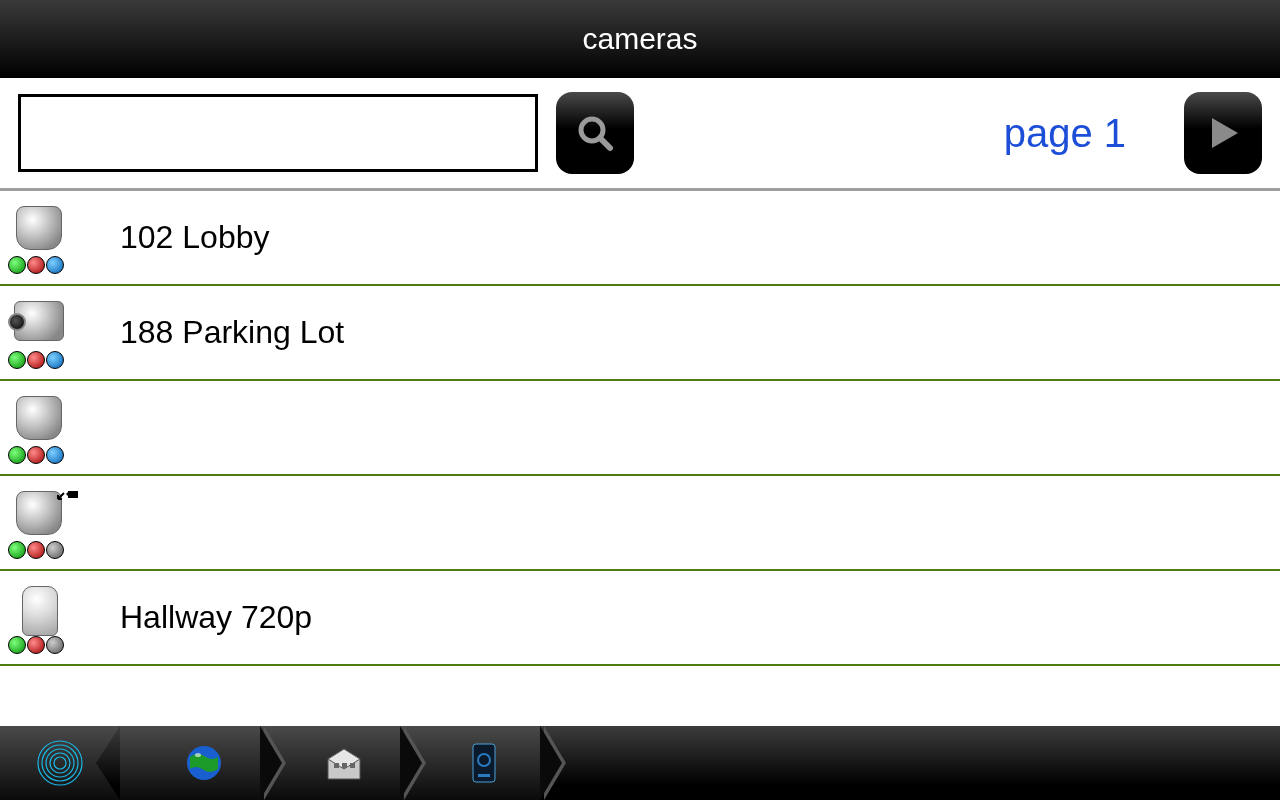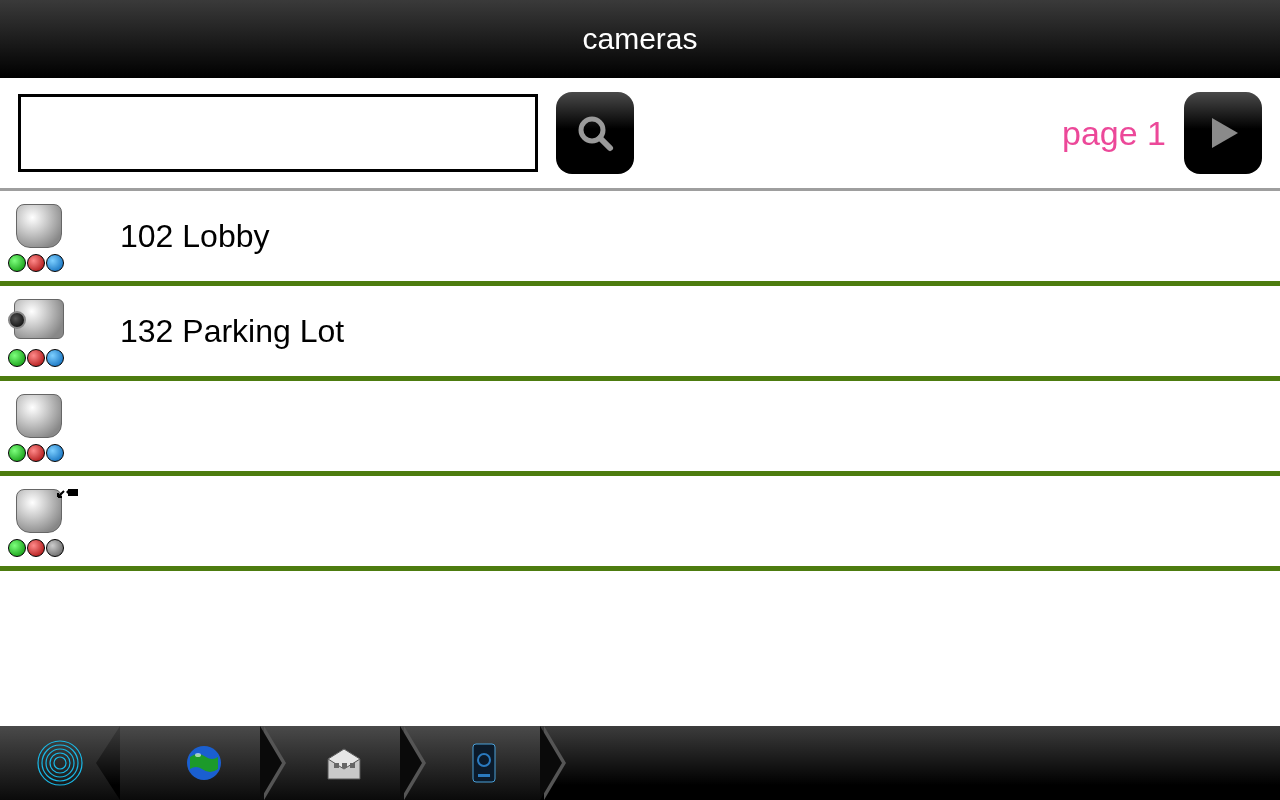--- a/index.html
+++ b/index.html
@@ -29,28 +29,28 @@
     background: #fff;
   }
   .icon-btn {
     width: 78px; height: 82px;
     border: none; border-radius: 16px;
     background: linear-gradient(to bottom, #4a4a4a 0%, #000 45%, #000 100%);
     display: flex; align-items: center; justify-content: center;
     cursor: pointer;
   }
   .spacer { flex: 1; }
-  .page-label { color: #ec4899; font-size: 34px; }
+  .page-label { color: #1d4ed8; font-size: 40px; margin-right: 40px; }
 
   
   .list { background: #fff; flex: 1; overflow: auto; }
   .row {
     display: flex; align-items: center;
     height: 95px;
-    border-bottom: 5px solid #4d7c0f;
+    border-bottom: 2px solid #4d7c0f;
     padding: 0 5px 0 6px;
     cursor: pointer;
   }
   .row .thumb { width: 100px; display: flex; align-items: center; justify-content: flex-start; }
   .row .label { font-size: 32px; color: #000; margin-left: 14px; }
 
   
   .cam { position: relative; width: 68px; height: 68px; }
   .cam .body {
     position: absolute; left: 10px; top: 2px; width: 46px; height: 44px;
@@ -152,21 +152,21 @@
           <div class="cam box">
             <div class="body"></div>
             <div class="lens"></div>
             <div class="dots">
               <div class="dot g"></div>
               <div class="dot r"></div>
               <div class="dot b"></div>
             </div>
           </div>
         </div>
-        <div class="label">132 Parking Lot</div>
+        <div class="label">188 Parking Lot</div>
       </div>
       <div class="row">
         <div class="thumb">
           <div class="cam dome">
             <div class="body"></div>
             <div class="dots">
               <div class="dot g"></div>
               <div class="dot r"></div>
               <div class="dot b"></div>
             </div>
@@ -184,20 +184,33 @@
                 <polygon points="10,9 13,6 13,12" fill="#000"></polygon>
               </svg>
             </div>
             <div class="dots">
               <div class="dot g"></div>
               <div class="dot r"></div>
               <div class="dot gr"></div>
             </div>
           </div>
         </div>
+      </div>
+      <div class="row">
+        <div class="thumb">
+          <div class="cam cyl">
+            <div class="body"></div>
+            <div class="dots">
+              <div class="dot g"></div>
+              <div class="dot r"></div>
+              <div class="dot gr"></div>
+            </div>
+          </div>
+        </div>
+        <div class="label">Hallway 720p</div>
       </div>
     </div>
 
   <div class="bottomnav">
     <div class="crumb first">
       <svg width="48" height="48" viewBox="0 0 48 48">
         <g stroke="#19b8e6" stroke-width="1.2" fill="none">
           <circle cx="24" cy="24" r="6"></circle>
             <circle cx="24" cy="24" r="10"></circle>
           <circle cx="24" cy="24" r="14"></circle>

